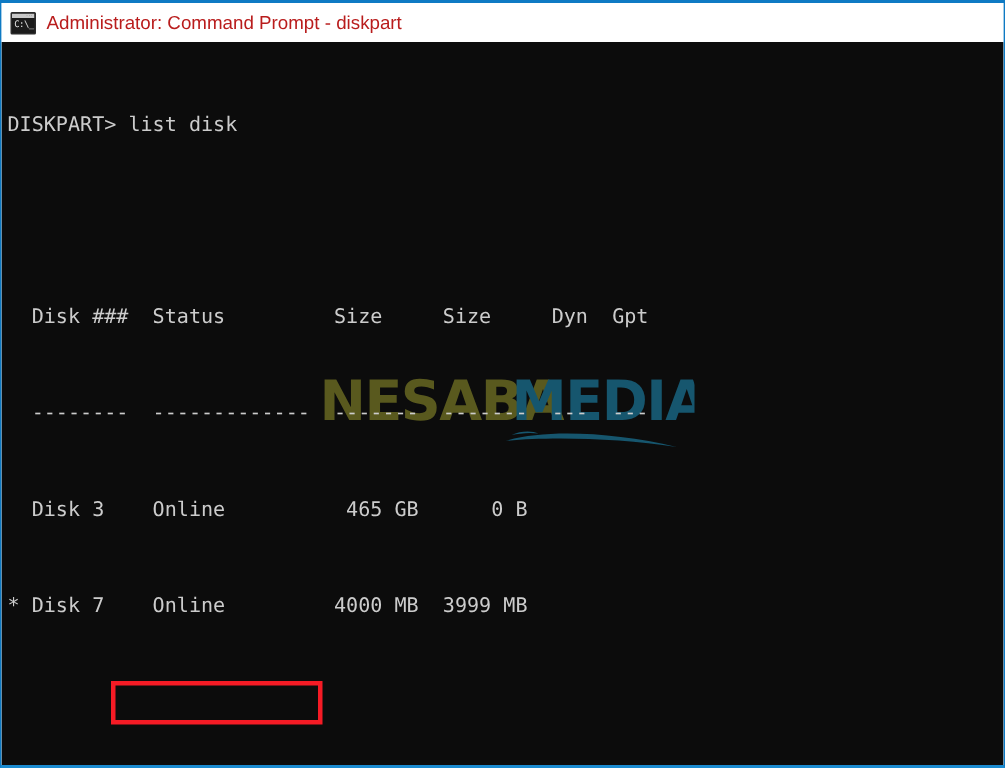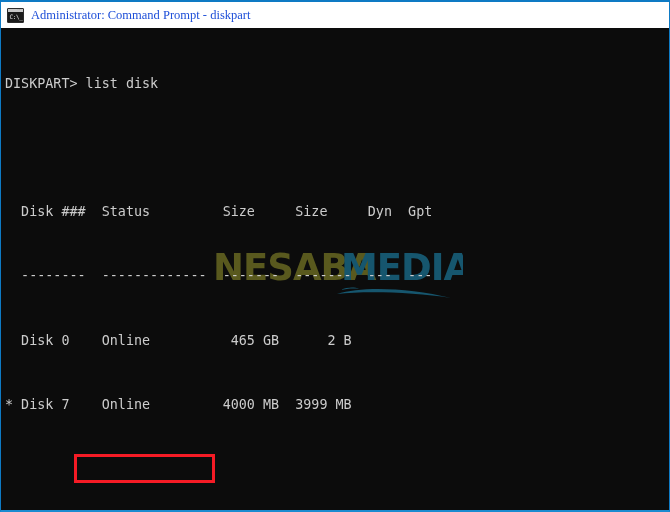--- a/index.html
+++ b/index.html
@@ -71,23 +71,23 @@
     left: 1.5px;
     top: 4px;
     font-family: "DejaVu Sans Mono", monospace;
     font-size: 6px;
     line-height: 7px;
     color: #e6e6e6;
     white-space: nowrap;
     letter-spacing: -0.4px;
   }
   #title-text {
-    font-family: Liberation Serif, serif;
+    font-family: Liberation Sans, sans-serif;
     font-size: 12.5px;
-    color: #1d4ed8;
+    color: #b91c1c;
     line-height: 15px;
     white-space: nowrap;
   }
 
   
   #console {
     position: relative;
     height: calc(512px - 2px - 26px - 2px);
     background: #0c0c0c;
     overflow: hidden;
@@ -180,21 +180,21 @@
           </g>
         </g>
       </svg>
     </div>
 
     <div id="console-text">
       <div class="line">DISKPART&gt; list disk</div>
       <div class="line blank"></div>
       <div class="line">  Disk ###  Status         Size     Size     Dyn  Gpt</div>
       <div class="line">  --------  -------------  -------  -------  ---  ---</div>
-      <div class="line">  Disk 0    Online          465 GB      2 B</div>
+      <div class="line">  Disk 3    Online          465 GB      0 B</div>
       <div class="line">* Disk 7    Online         4000 MB  3999 MB</div>
       <div class="line blank"></div>
       
       
       
       
       
       
       
       

